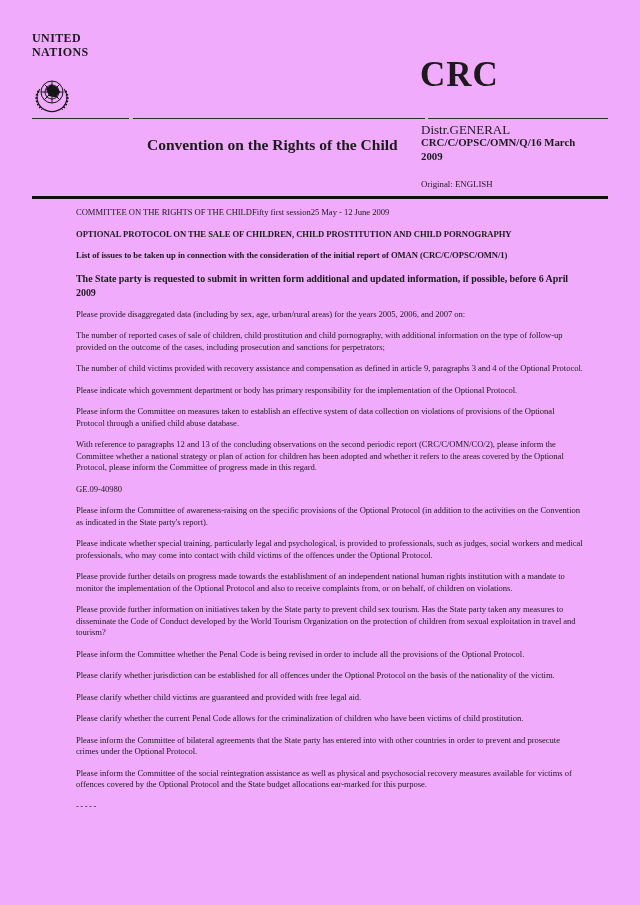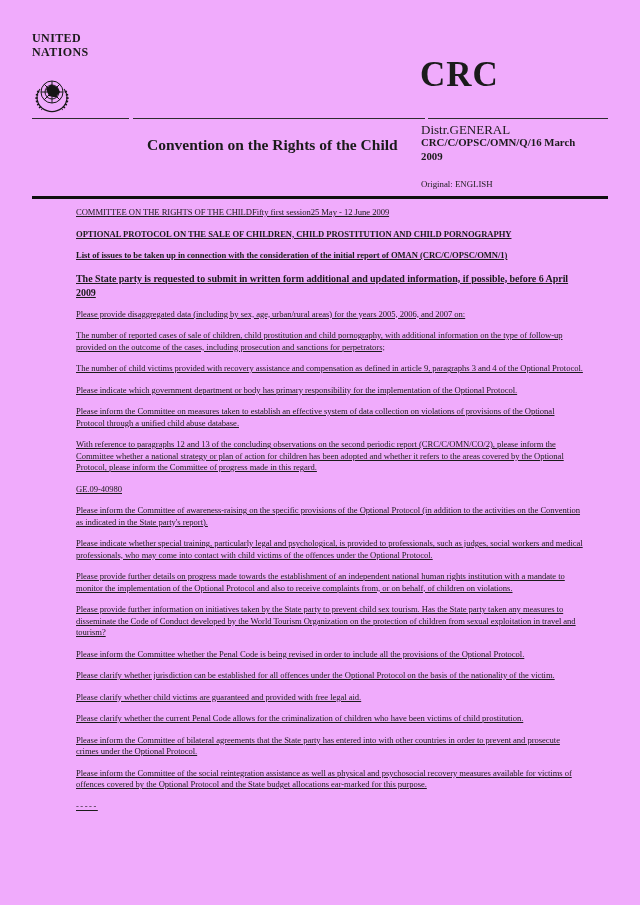--- a/index.html
+++ b/index.html
@@ -93,21 +93,21 @@
   
   .content {
     position: absolute;
     left: 76px;
     top: 207px;
     width: 508px;
     font-size: 8.6px;
     line-height: 11.5px;
     letter-spacing: -0.05px;
   }
-  .content p { margin: 0 0 10px 0; text-decoration: underline; }
+  .content p { margin: 0 0 10px 0; }
   .content p.b { font-weight: bold; }
   .content p.nw { white-space: nowrap; }
   .content p.request {
     font-size: 10px;
     line-height: 14px;
     font-weight: bold;
     margin-bottom: 9px;
   }
   .content p.end-mark { letter-spacing: 1.5px; }
 </style>

